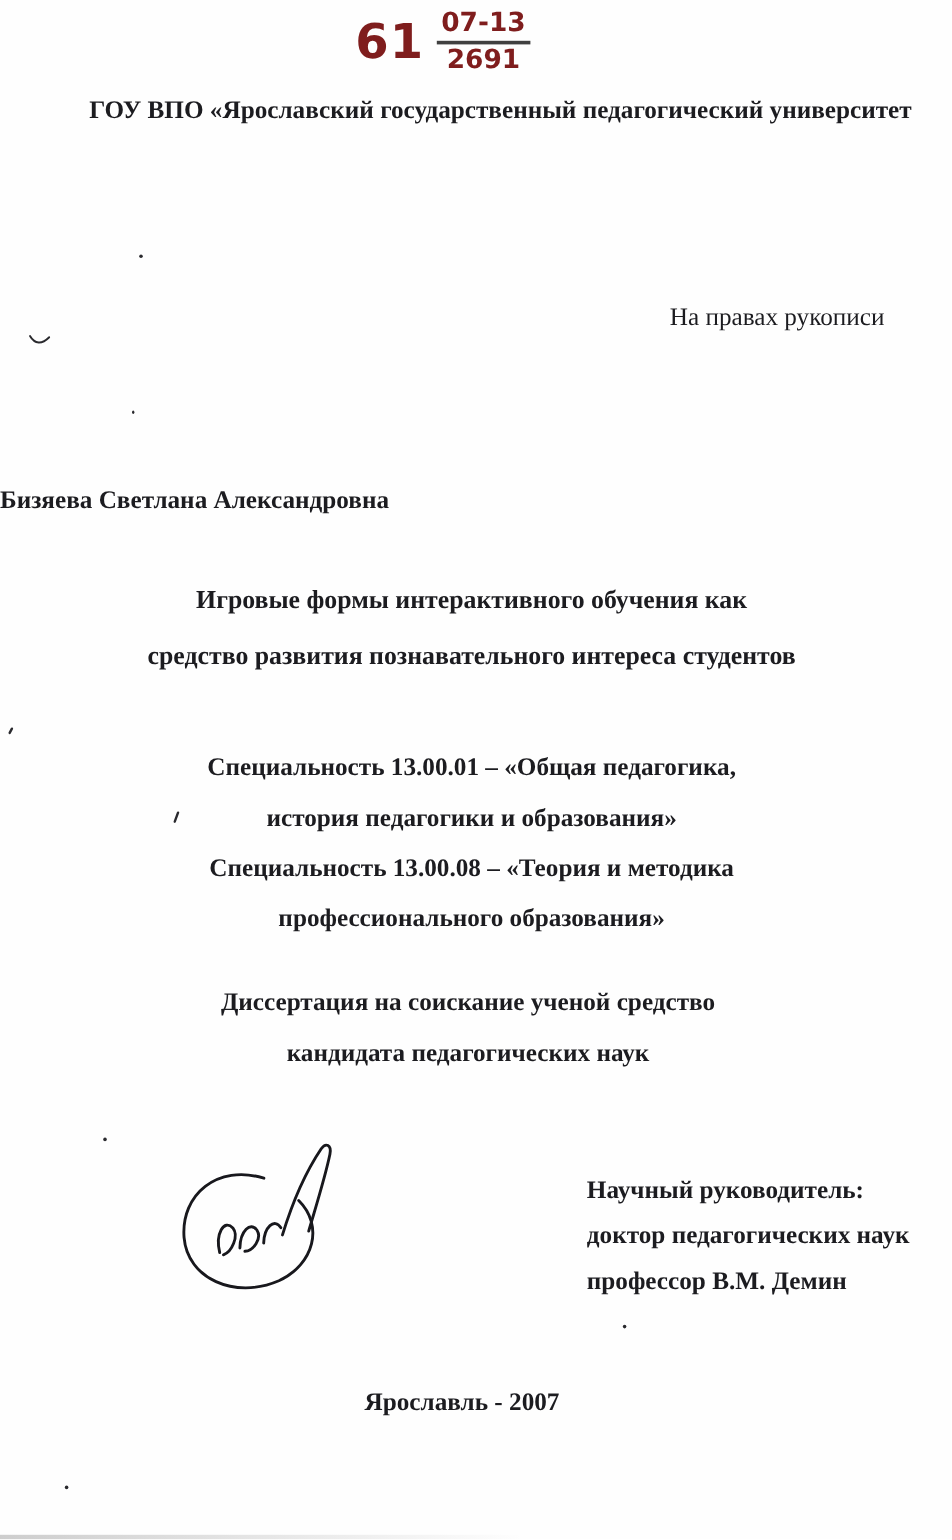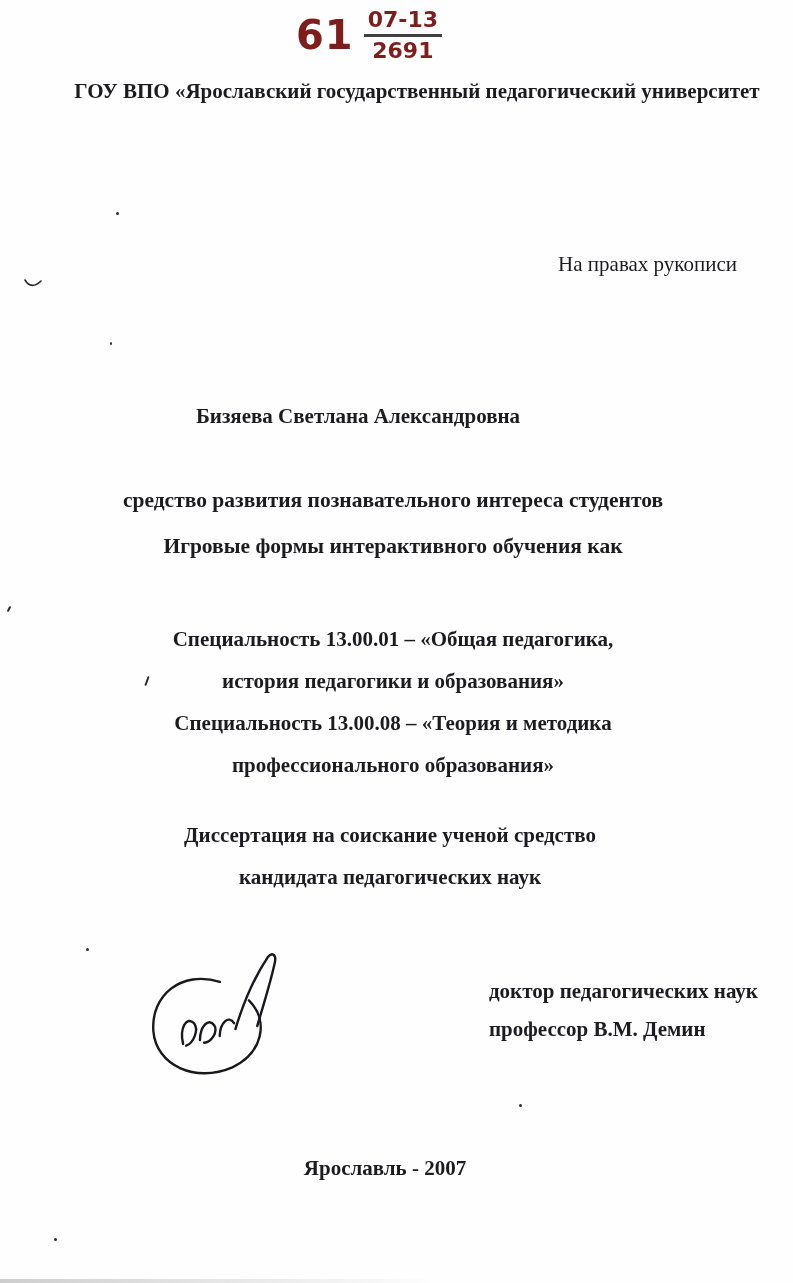--- a/index.html
+++ b/index.html
@@ -68,21 +68,21 @@
     font-size: 21px;
     font-weight: 400;
   }
 
   
   .author {
     position: absolute;
     top: 404px;
     left: 0;
     width: 716px;
-    text-align: center;
+    text-align: left;
     font-size: 21px;
     font-weight: 600;
   }
 
   
   .diss-title {
     position: absolute;
     top: 477px;
     left: 0;
     width: 786px;
@@ -192,22 +192,22 @@
 
   <svg class="tick" viewBox="0 0 18 10">
     <path d="M1 2 C 5 9, 11 9, 17 3" fill="none" stroke="#2a2a2e" stroke-width="1.6" stroke-linecap="round"></path>
   </svg>
 
   <div class="manuscript-note">На правах рукописи</div>
 
   <div class="author">Бизяева Светлана Александровна</div>
 
   <div class="diss-title">
+    <div>Игровые формы интерактивного обучения как</div>
     <div>средство развития познавательного интереса студентов</div>
-    <div>Игровые формы интерактивного обучения как</div>
   </div>
 
   <div class="specialties">
     <div>Специальность 13.00.01 – «Общая педагогика,</div>
     <div>история педагогики и образования»</div>
     <div>Специальность 13.00.08 – «Теория и методика</div>
     <div>профессионального образования»</div>
   </div>
 
   <div class="degree">
@@ -219,20 +219,21 @@
     <g fill="none" stroke="#18181d" stroke-width="2.4" stroke-linecap="round">
       <path d="M84 30 C 46 16, 14 40, 15 76 C 16 110, 54 130, 92 116 C 122 104, 132 72, 112 50"></path>
       <path d="M44 90 C 41 74, 49 62, 56 70 C 61 77, 54 90, 47 92"></path>
       <path d="M61 87 C 62 73, 71 65, 76 73 C 80 80, 72 90, 65 90"></path>
       <path d="M81 84 C 82 71, 91 63, 96 72"></path>
       <path d="M97 78 C 105 56, 118 28, 133 8 C 137 3, 142 5, 140 13 C 135 32, 126 56, 119 76"></path>
     </g>
   </svg>
 
   <div class="supervisor">
+    <div>Научный руководитель:</div>
     <div>доктор педагогических наук</div>
     <div>профессор В.М. Демин</div>
   </div>
 
   <div class="footer">Ярославль - 2007</div>
 
   <div class="artifact speck-1"></div>
   <div class="artifact speck-2"></div>
   <div class="artifact speck-3"></div>
   <div class="artifact speck-4"></div>

